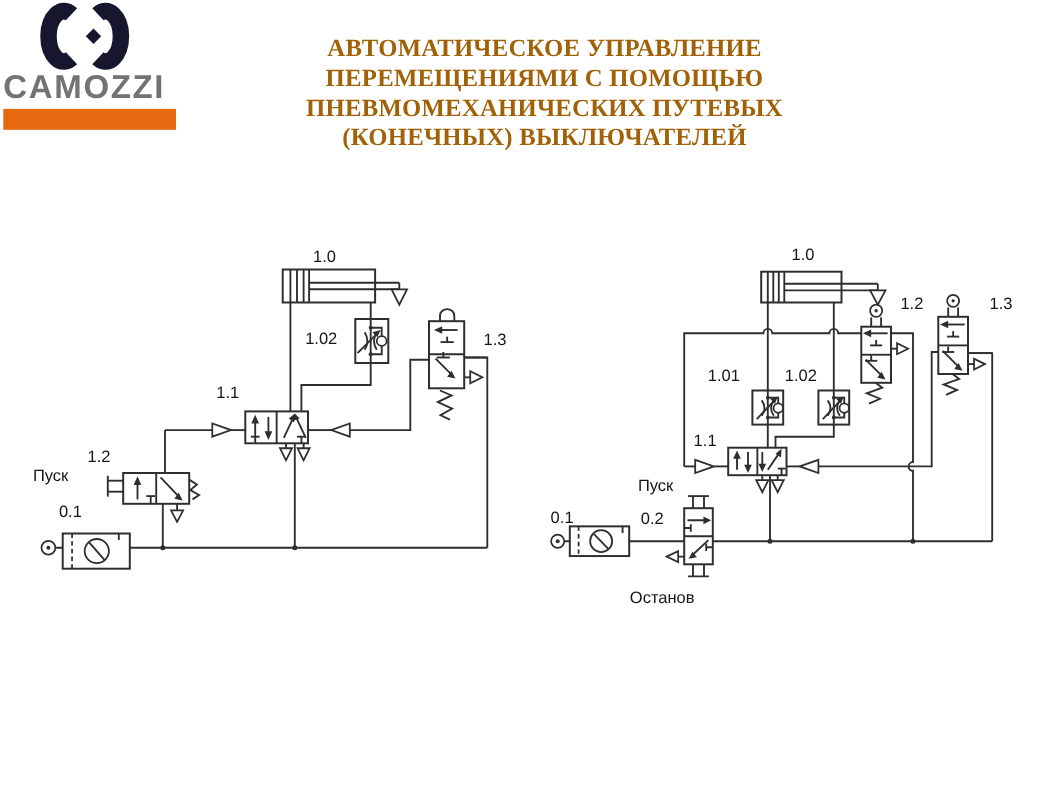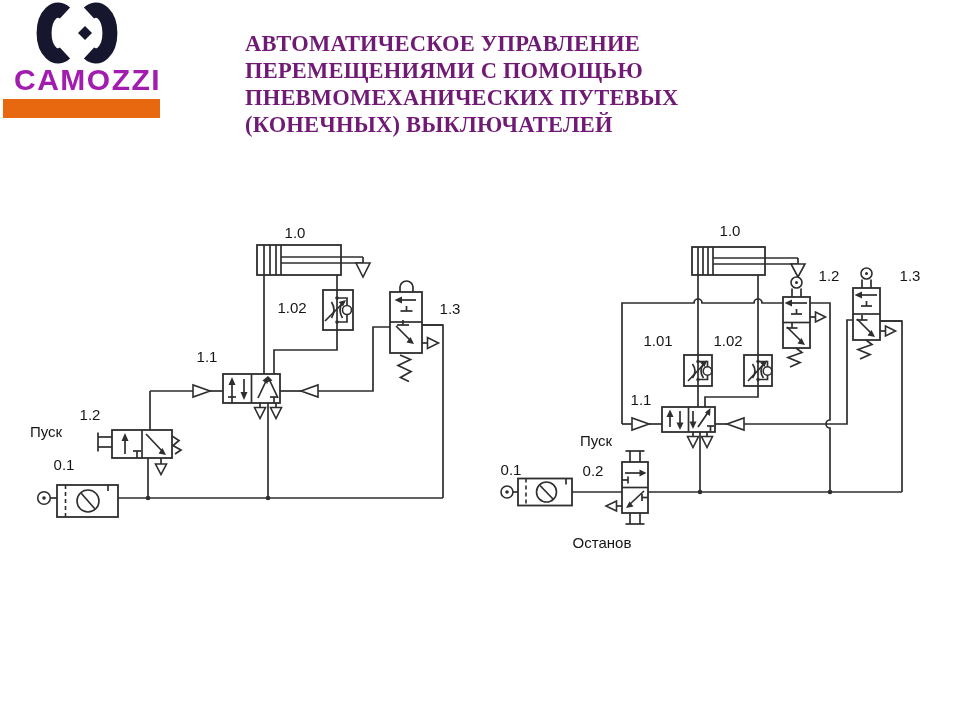--- a/index.html
+++ b/index.html
@@ -1,22 +1,22 @@
 <!DOCTYPE html>
 <html><head>
 <meta charset="utf-8">
 <style>
   html,body{margin:0;padding:0;background:#777;}
   .slide{position:relative;width:960px;height:720px;background:#ffffff;overflow:hidden;
          font-family:"Liberation Sans",sans-serif;}
-  .title{position:absolute;left:245px;top:30px;width:500px;text-align:left;
+  .title{position:absolute;left:245px;top:30px;width:500px;text-align:center;
          font-family:"Liberation Serif",serif;font-weight:bold;font-size:22.5px;
-         line-height:27px;letter-spacing:.2px;white-space:pre-line;color:#701a75;}
-  .wordmark{position:absolute;left:14px;top:63px;width:170px;font-size:30px;font-weight:bold;
-            letter-spacing:1.5px;color:#a21caf;}
+         line-height:27px;letter-spacing:.2px;white-space:pre-line;color:#a16207;}
+  .wordmark{position:absolute;left:3px;top:63px;width:170px;font-size:30px;font-weight:bold;
+            letter-spacing:1.5px;color:#737373;}
   .orange-bar{position:absolute;left:3px;top:99px;width:157px;height:19px;background:#E8680F;}
   .logo-mark{position:absolute;left:34px;top:1px;}
   svg .ln{stroke:#2E2E2E;stroke-width:1.7;fill:none;}
   svg .box{stroke:#2E2E2E;stroke-width:1.8;fill:#ffffff;}
   svg .w{fill:#ffffff;stroke:#2E2E2E;stroke-width:1.6;}
   svg .f{fill:#2E2E2E;stroke:none;}
   svg .dash{stroke:#2E2E2E;stroke-width:1.6;fill:none;stroke-dasharray:4 3;}
   svg .lbl{font-family:"Liberation Sans",sans-serif;font-size:15px;fill:#161616;
            text-anchor:middle;stroke:none;}
 </style>

